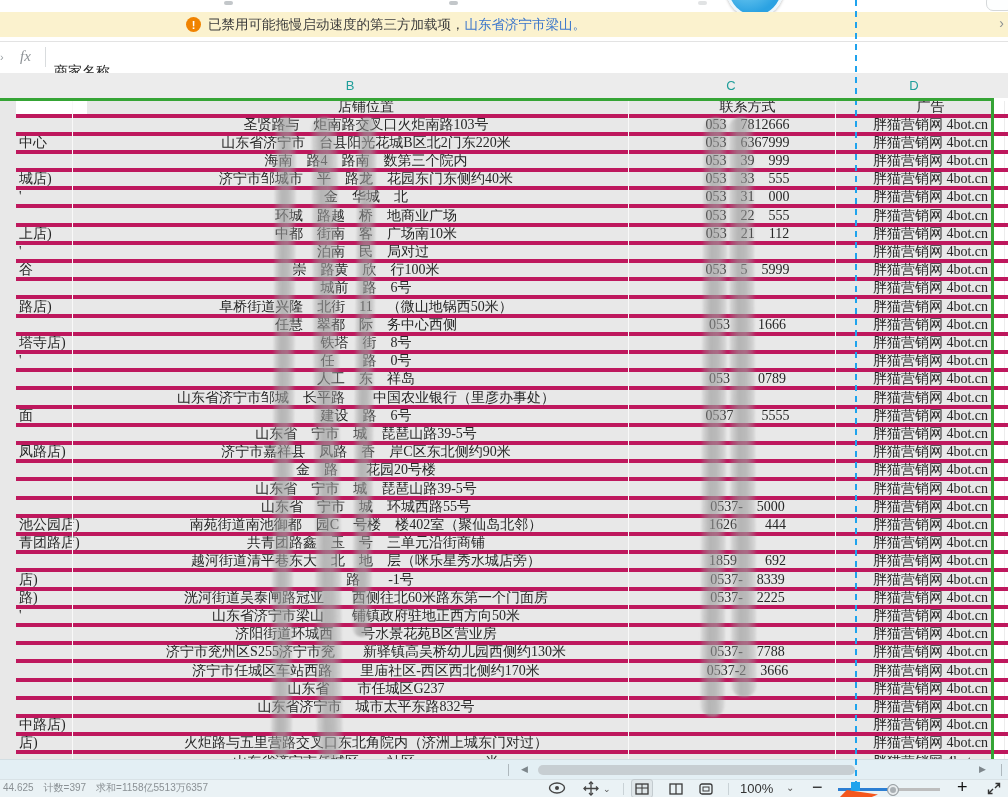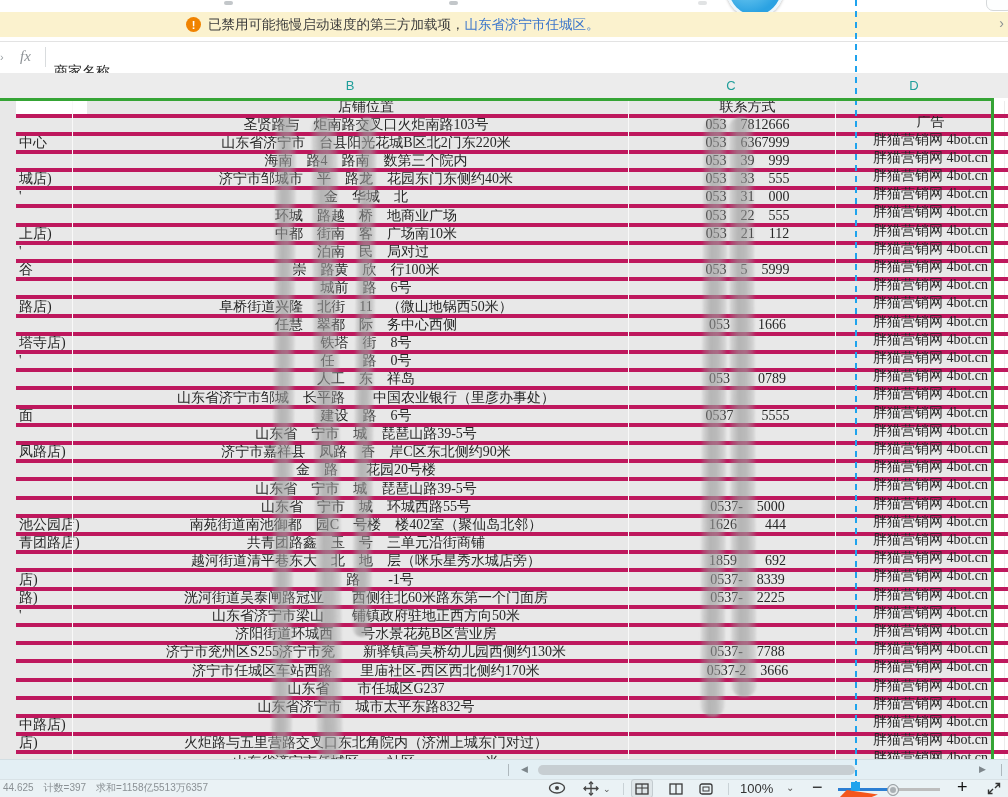--- a/index.html
+++ b/index.html
@@ -38,21 +38,21 @@
   #grid{left:0;top:101px;width:1008px;height:658px;background:#fff;overflow:hidden;}
   #grid-fill{position:absolute;left:0;top:0;width:994px;height:658px;background:#e8e8e8;}
   .vline{position:absolute;top:0;width:1px;height:658px;background:#f8f8f8;z-index:2;}
   .row{position:absolute;left:16px;width:994px;box-sizing:border-box;border-bottom:4px solid #be185d;z-index:1;}
   .cell{position:absolute;top:0;height:100%;overflow:hidden;white-space:nowrap;
         font-family:"Liberation Serif","DejaVu Serif",serif;font-size:14px;color:#262626;
         display:flex;align-items:center;}
   .cA{left:0;width:71px;padding-left:3px;box-sizing:border-box;justify-content:flex-start;}
   .cB{left:73px;width:554px;justify-content:center;}
   .cC{left:629px;width:205px;justify-content:center;}
-  .cD{left:836px;width:157px;justify-content:center;margin-top:15px;}
+  .cD{left:836px;width:157px;justify-content:center;}
   .hdr-rowA{background:#ffffff;}
   
   .smudge{position:absolute;z-index:5;background:linear-gradient(to right,rgba(150,150,150,.18),rgba(150,150,150,.62) 35%,rgba(160,160,160,.62) 65%,rgba(150,150,150,.18));
           filter:blur(1.3px);border-radius:12px;}
   
   #pagebreak{left:855px;top:0;width:2px;height:790px;z-index:6;
      background:repeating-linear-gradient(180deg,#1fa3ed 0 6px,transparent 6px 11px);}
   
   #sel-top{left:0;top:98px;width:994px;height:3px;background:#35a435;z-index:7;}
   #sel-right{left:991px;top:98px;width:3px;height:661px;background:#35a435;z-index:7;}
@@ -92,21 +92,21 @@
   <div class="ribbon-bit" style="left:449px;"></div>
   <div class="ribbon-bit" style="left:698px;opacity:.5;"></div>
   <div class="abs" id="assistant"></div>
   <div class="abs" id="corner-pill"></div>
 </div>
 
 <div class="abs" id="notify">
   <div id="notify-inner">
     <span id="warn-icon">!</span>
     <span>已禁用可能拖慢启动速度的第三方加载项，</span>
-    <span id="notify-link">山东省济宁市任城区。</span>
+    <span id="notify-link">山东省济宁市梁山。</span>
   </div>
   <span id="notify-chev">›</span>
 </div>
 
 <div class="abs" id="fbar">
   <span id="fbar-frag">›</span>
   <span id="fx">fx</span>
   <span id="fbar-div"></span>
   <span id="fbar-value">商家名称</span>
 </div>

